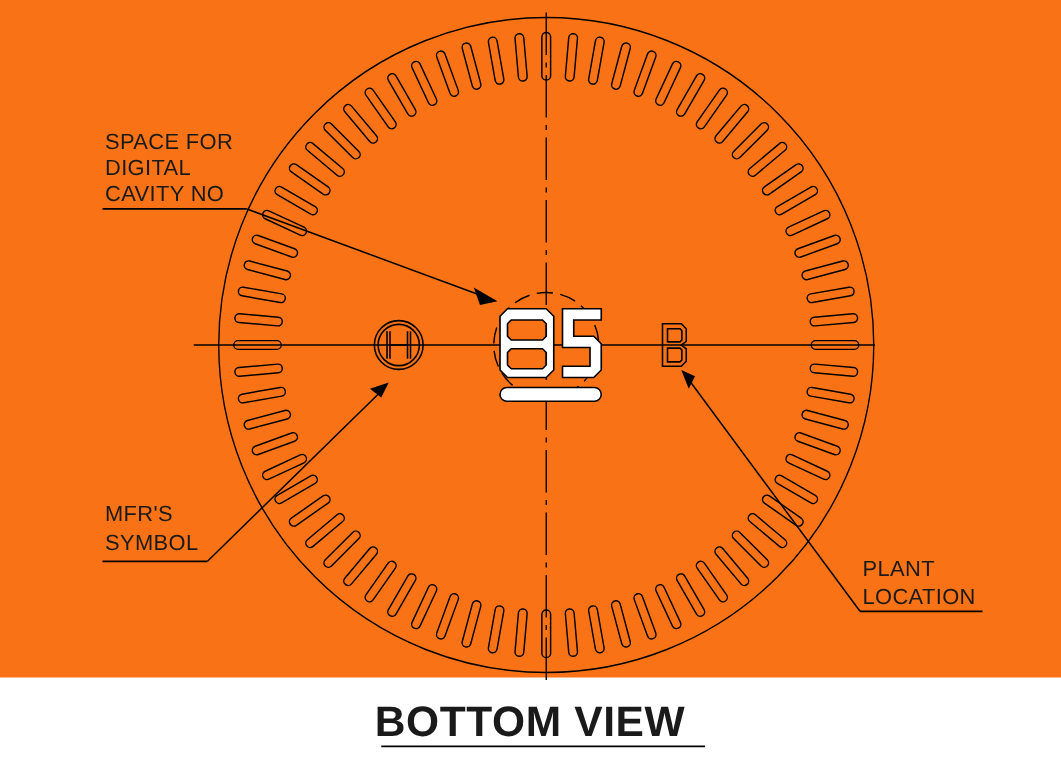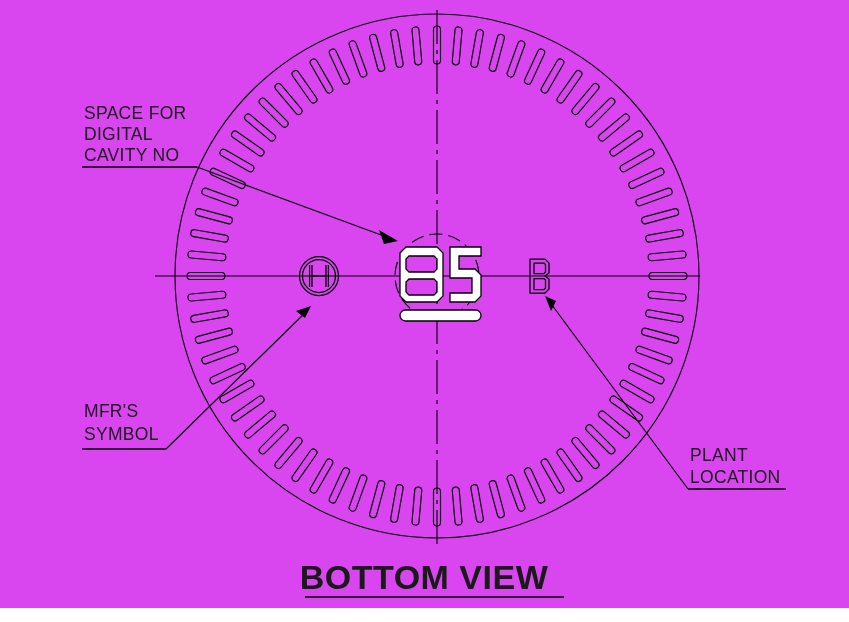--- a/index.html
+++ b/index.html
@@ -9,22 +9,22 @@
   }
   body {
     width: 849px;
     height: 622px;
     overflow: hidden;
     font-family: "Liberation Sans", sans-serif;
   }
   #drawing-root {
     position: relative;
     width: 849px;
-    height: 608px;
-    background: #d946ef;
+    height: 542px;
+    background: #f97316;
   }
   svg#cad-svg {
     display: block;
     width: 849px;
     height: 622px;
   }
   .thin-line {
     stroke: #000000;
     stroke-width: 1.1;
     fill: none;

